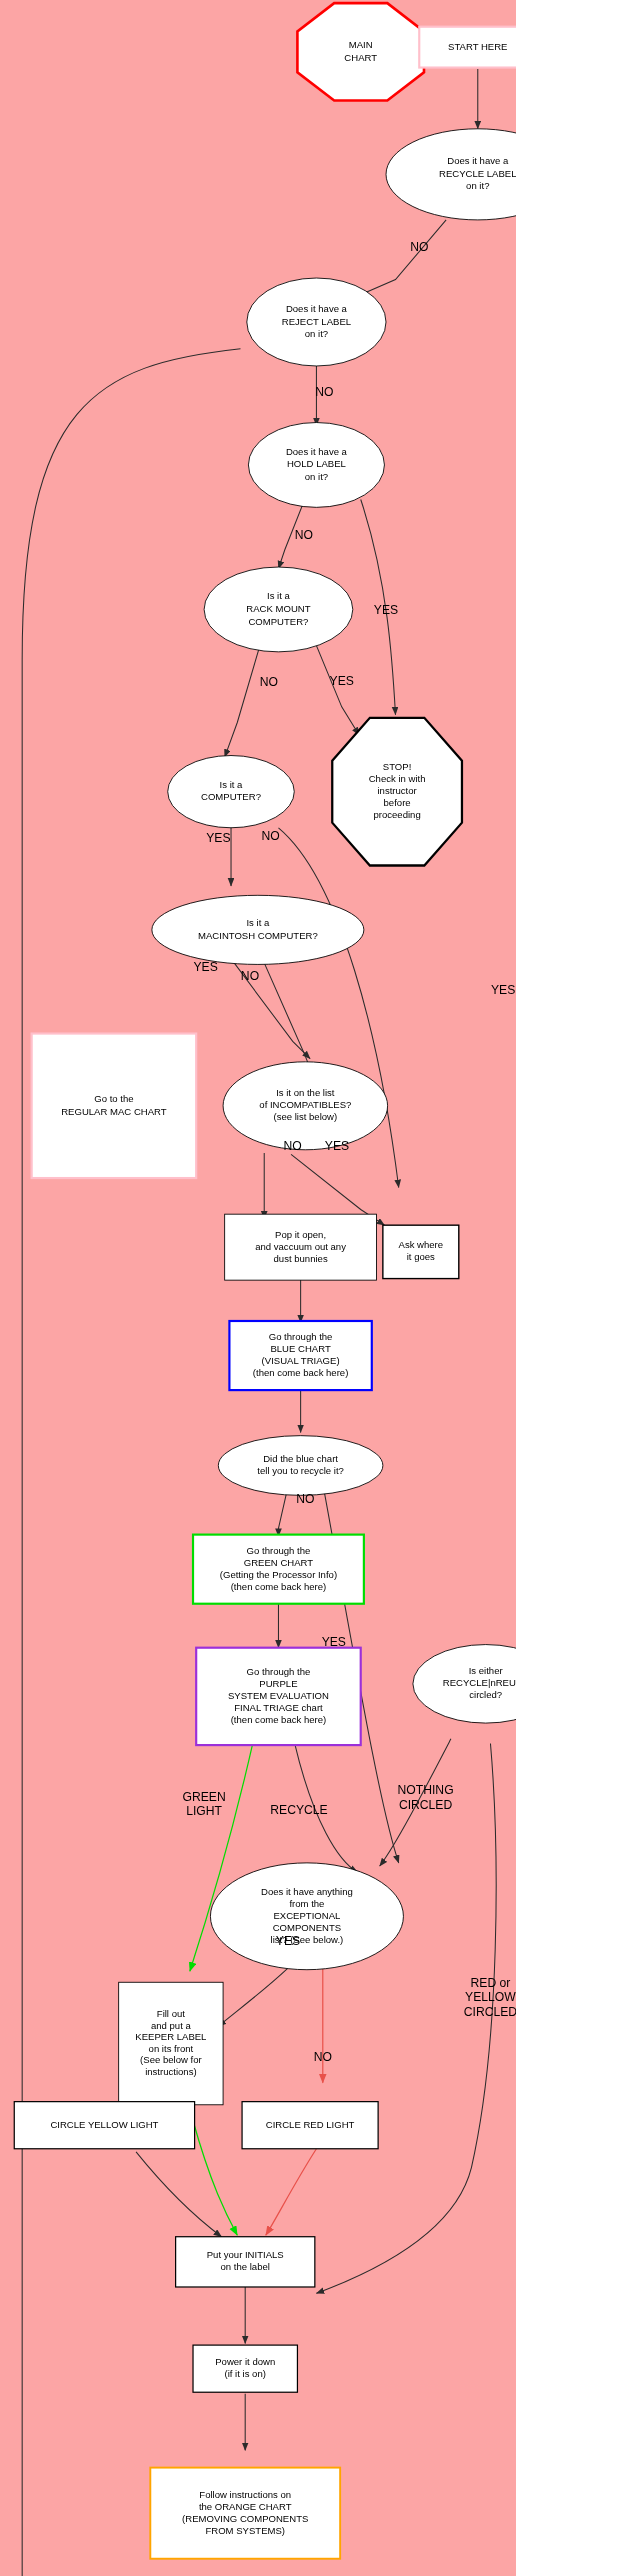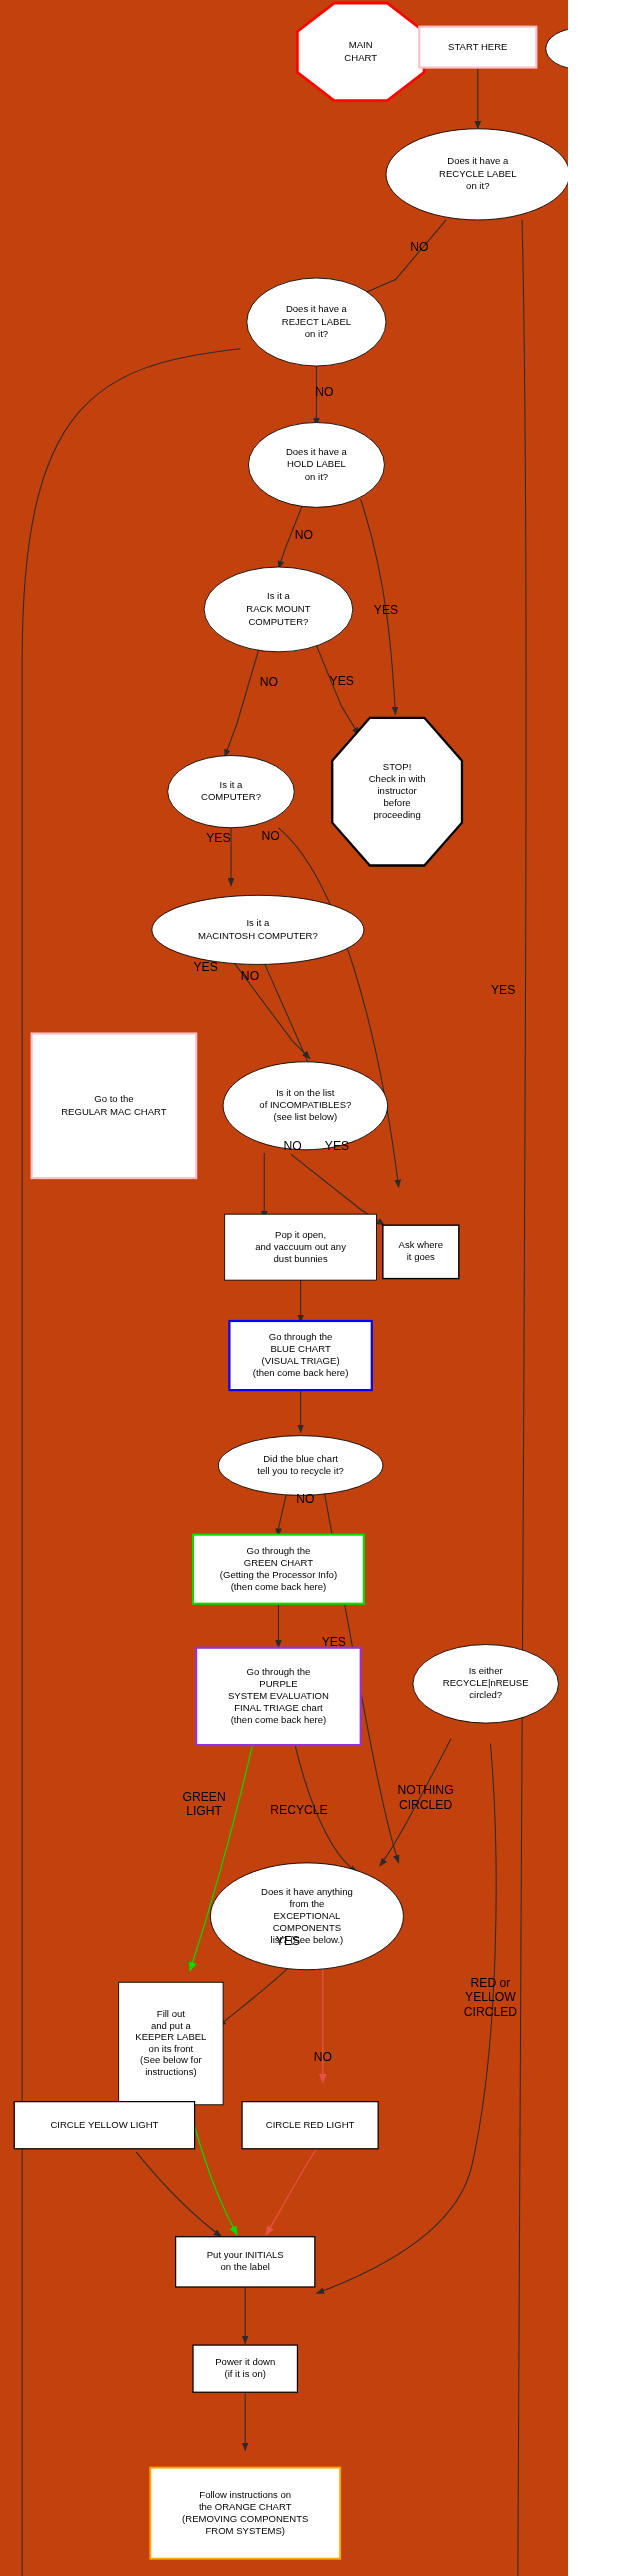--- a/index.html
+++ b/index.html
@@ -1,17 +1,17 @@
 <!DOCTYPE html>
 <html style="font-size:14px"><head>
 <meta charset="utf-8">
 <style>
   html,body{margin:0;padding:0;background:#ffffff;}
   body{font-family:"Liberation Sans", sans-serif;}
-  #chart-root{position:relative;width:568px;height:2576px;background:#c2410c;overflow:hidden;}
+  #chart-root{position:relative;width:516px;height:2576px;background:#fca5a5;overflow:hidden;}
   svg#flow{position:absolute;left:0;top:0;width:636px;height:2576px;}
   .nodetext{font-family:"Liberation Sans", sans-serif;font-size:11px;fill:#000;text-anchor:middle;dominant-baseline:middle;}
   .edgelabel{font-family:"Liberation Sans", sans-serif;font-size:14px;fill:#000;text-anchor:middle;dominant-baseline:middle;}
   .edge{fill:none;stroke:#2b2b2b;stroke-width:1.2;}
   .edge-green{fill:none;stroke:#00dd00;stroke-width:1.4;}
   .edge-red{fill:none;stroke:#e8514a;stroke-width:1.4;}
 </style>
 </head>
 <body>
 

